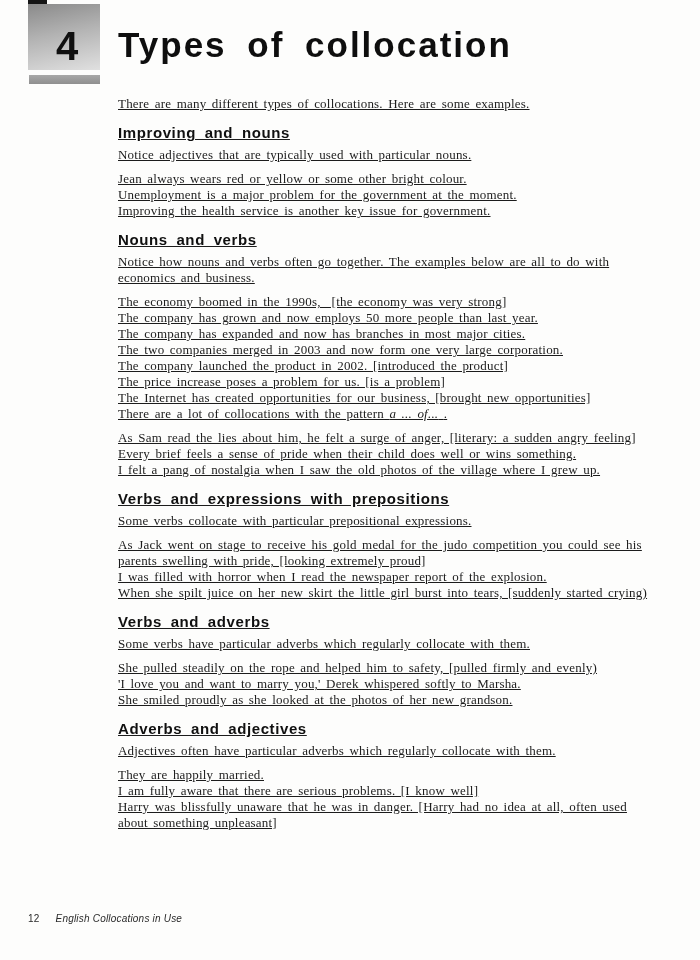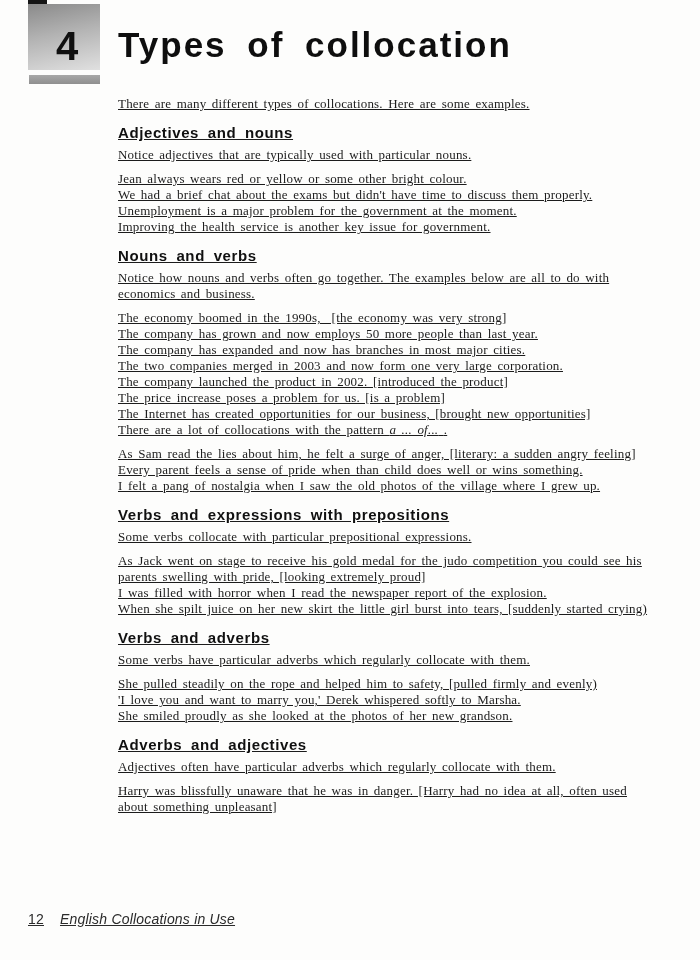--- a/index.html
+++ b/index.html
@@ -62,50 +62,48 @@
     color: #101010;
     margin: 11px 0 5px 0;
   }
   .desc { margin: 0 0 8px 0; }
   .pattern-italic { font-style: italic; }
 
   
   .footer {
     position: absolute; left: 28px; top: 912px;
     font-family: "Liberation Sans", sans-serif;
-    font-size: 14px; line-height: 14px; color: #2a2a2a;
+    font-size: 10px; line-height: 14px; color: #2a2a2a;
     letter-spacing: 0.2px;
-    text-decoration: underline;
   }
   .footer .book-title { font-style: italic; margin-left: 16px; }
 </style>
 </head>
 <body>
 
 <header>
   <div class="badge-notch"></div>
   <div class="unit-badge">
     <div class="unit-number">4</div>
   </div>
   <div class="badge-underbar"></div>
   <h1 class="page-title">Types of collocation</h1>
 </header>
 
 <main class="content">
 
   <p class="intro">There are many different types of collocations. Here are some examples.</p>
 
   <section>
-    <h2 class="section-heading">Adjectives and nouns</h2>
+    <h2 class="section-heading">Improving and nouns</h2>
     <div class="desc">
       <p class="desc-line">Notice adjectives that are typically used with particular nouns.</p>
     </div>
     <div>
       <p class="example-line">Jean always wears red or yellow or some other bright colour.</p>
-      <p class="example-line">We had a brief chat about the exams but didn't have time to discuss them properly.</p>
       <p class="example-line">Unemployment is a major problem for the government at the moment.</p>
       <p class="example-line">Improving the health service is another key issue for government.</p>
     </div>
   </section>
 
   <section>
     <h2 class="section-heading">Nouns and verbs</h2>
     <div class="desc">
       <p class="desc-line">Notice how nouns and verbs often go together. The examples below are all to do with</p>
       <p class="desc-line">economics and business.</p>
@@ -120,21 +118,21 @@
       <p class="example-line">The Internet has created opportunities for our business, [brought new opportunities]</p>
     </div>
   </section>
 
   <section>
     <div class="desc">
       <p class="desc-rich"><span>There are a lot of collocations with the pattern</span> <span class="pattern-italic">a ... of...</span> <span>.</span></p>
     </div>
     <div>
       <p class="example-line">As Sam read the lies about him, he felt a surge of anger, [literary: a sudden angry feeling]</p>
-      <p class="example-line">Every parent feels a sense of pride when than child does well or wins something.</p>
+      <p class="example-line">Every brief feels a sense of pride when their child does well or wins something.</p>
       <p class="example-line">I felt a pang of nostalgia when I saw the old photos of the village where I grew up.</p>
     </div>
   </section>
 
   <section>
     <h2 class="section-heading">Verbs and expressions with prepositions</h2>
     <div class="desc">
       <p class="desc-line">Some verbs collocate with particular prepositional expressions.</p>
     </div>
     <div>
@@ -156,20 +154,22 @@
       <p class="example-line">She smiled proudly as she looked at the photos of her new grandson.</p>
     </div>
   </section>
 
   <section>
     <h2 class="section-heading">Adverbs and adjectives</h2>
     <div class="desc">
       <p class="desc-line">Adjectives often have particular adverbs which regularly collocate with them.</p>
     </div>
     <div>
+      <p class="example-line">They are happily married.</p>
+      <p class="example-line">I am fully aware that there are serious problems. [I know well]</p>
       <p class="example-line">Harry was blissfully unaware that he was in danger. [Harry had no idea at all, often used</p>
       <p class="example-line">about something unpleasant]</p>
     </div>
   </section>
 
 </main>
 
 <footer class="footer">
   <span>12</span><span class="book-title">English Collocations in Use</span>
 </footer>

